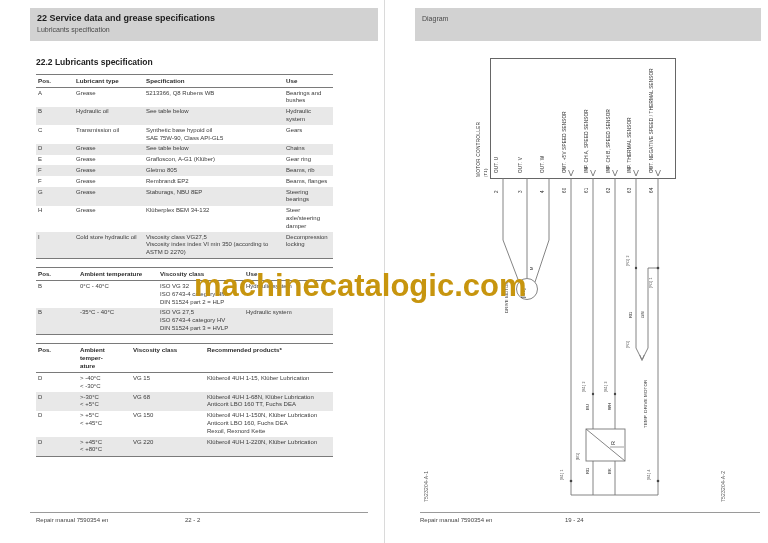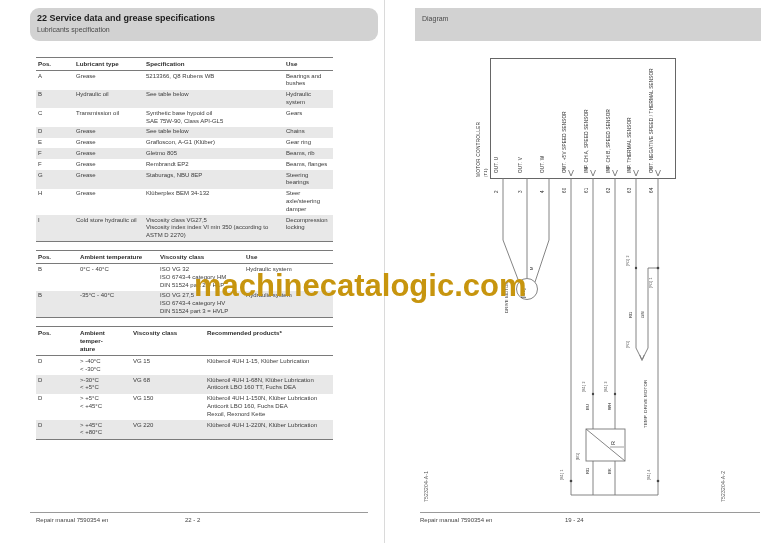--- a/index.html
+++ b/index.html
@@ -5,21 +5,21 @@
   * { margin:0; padding:0; box-sizing:border-box; }
   html,body { width:768px; height:543px; }
   body {
     position:relative; background:#ffffff; overflow:hidden;
     font-family:"Liberation Sans", sans-serif; color:#3b3b3b;
   }
   .divider { position:absolute; left:384px; top:0; width:1px; height:543px; background:#dadada; }
 
   
   .band { position:absolute; background:#d2d2d2; padding:5px 7px; }
-  .band-left  { left:30px;  top:8px; width:348px; height:33px;border-radius:9px; }
+  .band-left  { left:30px;  top:8px; width:348px; height:33px; }
   .band-right { left:415px; top:8px; width:346px; height:33px; }
   .band-title { font-size:9px; font-weight:bold; color:#1c1c1c; line-height:1.2; }
   .band-sub   { font-size:7px; color:#4a4a4a; margin-top:2px; }
 
   
   .left-content { position:absolute; left:36px; top:57px; width:297px; }
   .section-title { font-size:8.5px; font-weight:bold; color:#222; margin-bottom:7px; }
   table.tbl { width:100%; border-collapse:collapse; table-layout:fixed;
     font-size:6px; line-height:1.3; color:#3b3b3b; border-bottom:1px solid #7a7a7a; margin-bottom:8px; }
   table.tbl th { text-align:left; font-weight:bold; font-size:6.2px; color:#2c2c2c;
@@ -52,20 +52,21 @@
 <body>
 
 <div class="divider"></div>
 
 <header class="band band-left">
   <div class="band-title">22 Service data and grease specifications</div>
   <div class="band-sub">Lubricants specification</div>
 </header>
 
 <div class="left-content">
+  <div class="section-title">22.2 Lubricants specification</div>
 
   <table class="tbl">
     <colgroup>
         <col style="width:38px">
         <col style="width:70px">
         <col style="width:140px">
         <col style="width:49px">
       </colgroup>
     <thead>
       <tr>

